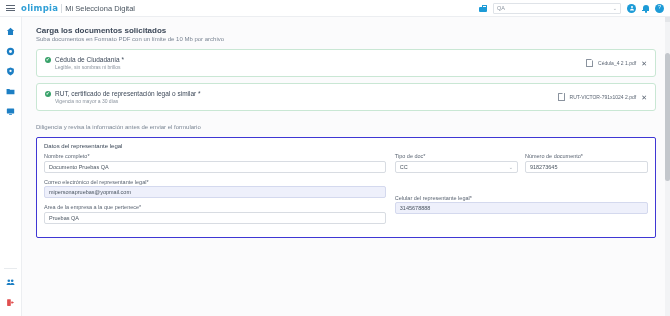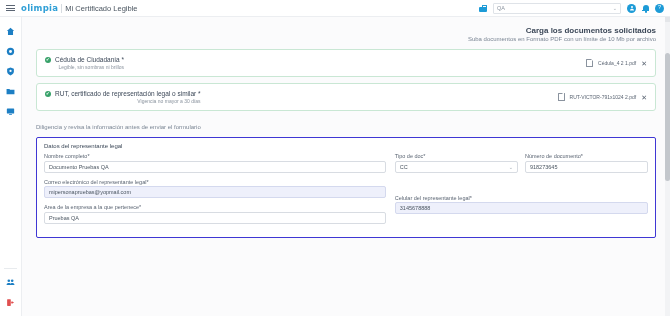--- a/index.html
+++ b/index.html
@@ -88,21 +88,21 @@
   .pill.filled{background:#1b7fc4;color:#ffffff;border:1px solid #1b7fc4;}
 
   .chk-row{display:flex;align-items:center;gap:4px;margin-bottom:12px;}
   .chk{
     width:6px;height:6px;background:#1b7fc4;border-radius:1px;
     display:flex;align-items:center;justify-content:center;color:#fff;font-size:4.5px;line-height:1;cursor:pointer;
   }
   .chk-label{font-size:6px;color:#4a5560;}
 
   
-  .docs{margin-bottom:13px;text-align:right;}
+  .docs{margin-bottom:13px;}
   .doc-card{
     border:1px solid #c9e7d4;background:#ffffff;border-radius:3px;
     height:26px;display:flex;align-items:center;padding:0 8px;margin-bottom:6px;
   }
   .doc-left{display:flex;align-items:flex-start;gap:4px;}
   .check-circ{
     width:6px;height:6px;border-radius:50%;background:#37a169;color:#fff;
     display:flex;align-items:center;justify-content:center;font-size:4.5px;line-height:1;margin-top:1px;
   }
   .doc-name{font-size:6.5px;color:#3c4858;}
@@ -141,21 +141,21 @@
 
   <div class="topbar">
     <div class="hamburger">
       <span></span>
         <span></span>
         <span></span>
     </div>
     <div class="brand">
       <div class="logo">olimpia</div>
       <div class="divider-v"></div>
-      <div class="apptitle">Mi Certificado Legible</div>
+      <div class="apptitle">Mi Selecciona Digital</div>
     </div>
 
     <div class="topbar-right">
       <div class="briefcase">
         <div class="handle"></div>
           <div class="body"></div>
       </div>
       <div class="qa-select">
         <span>QA</span>
         <span class="chev">⌄</span>

